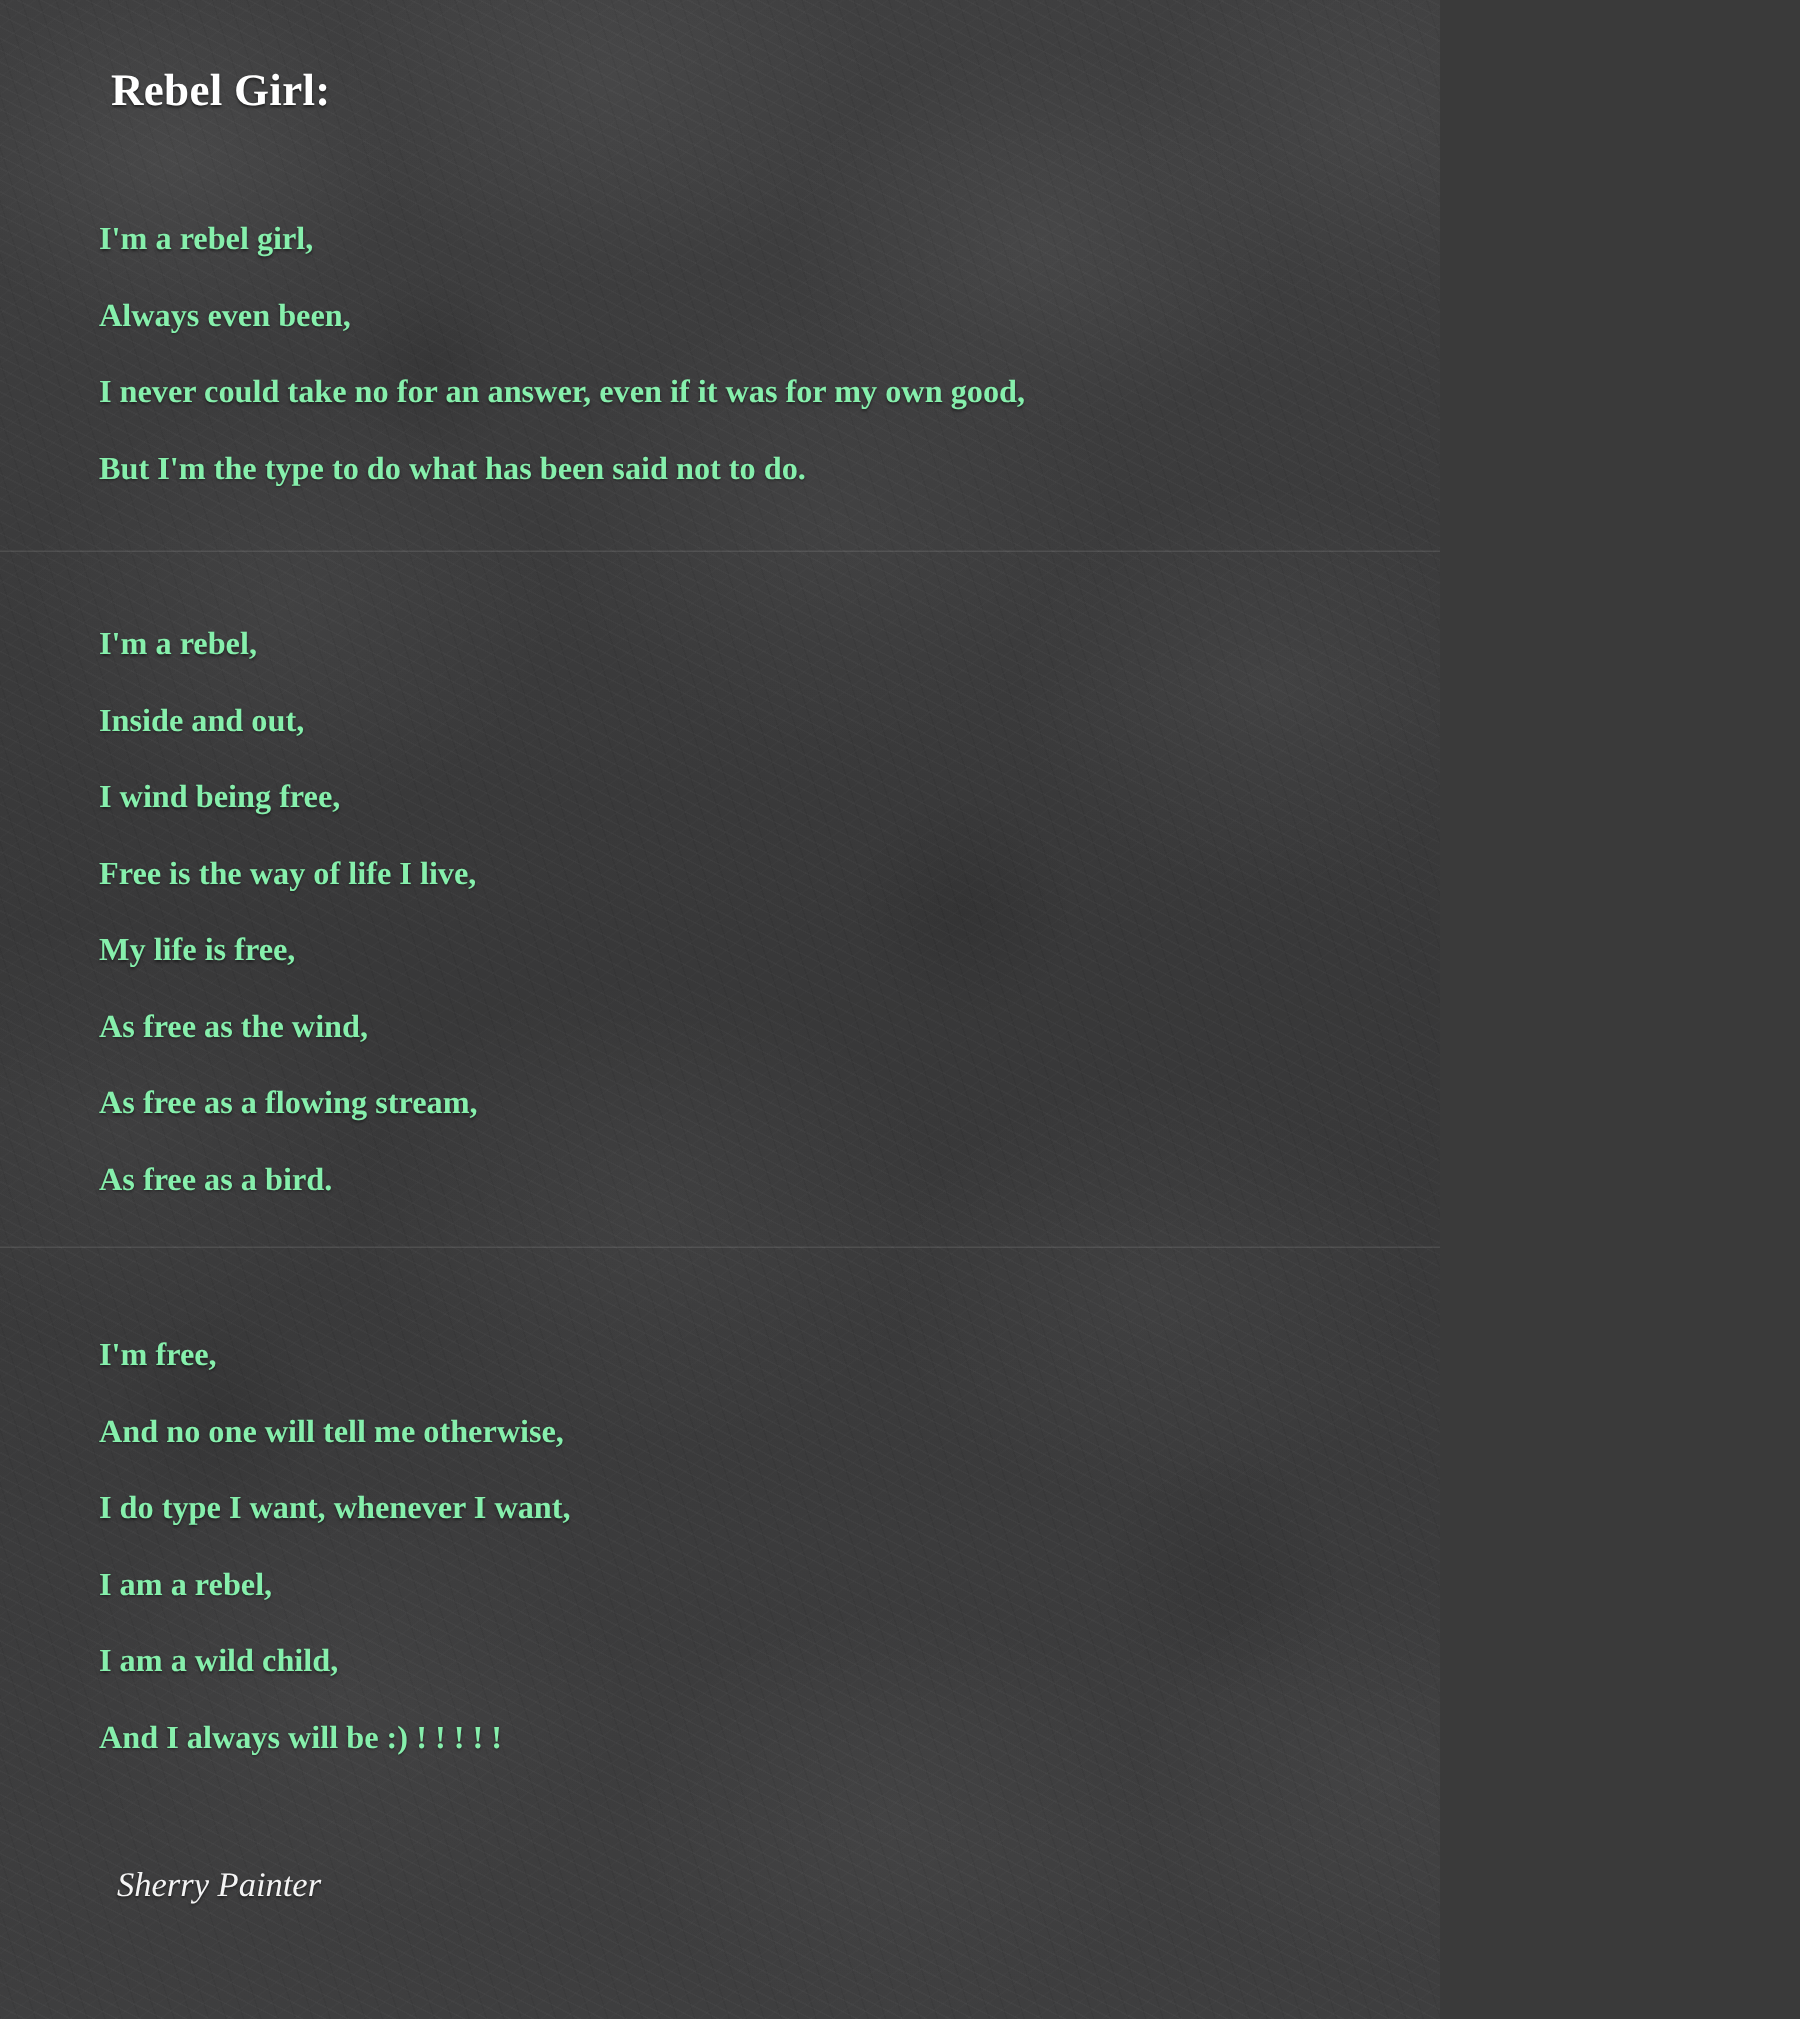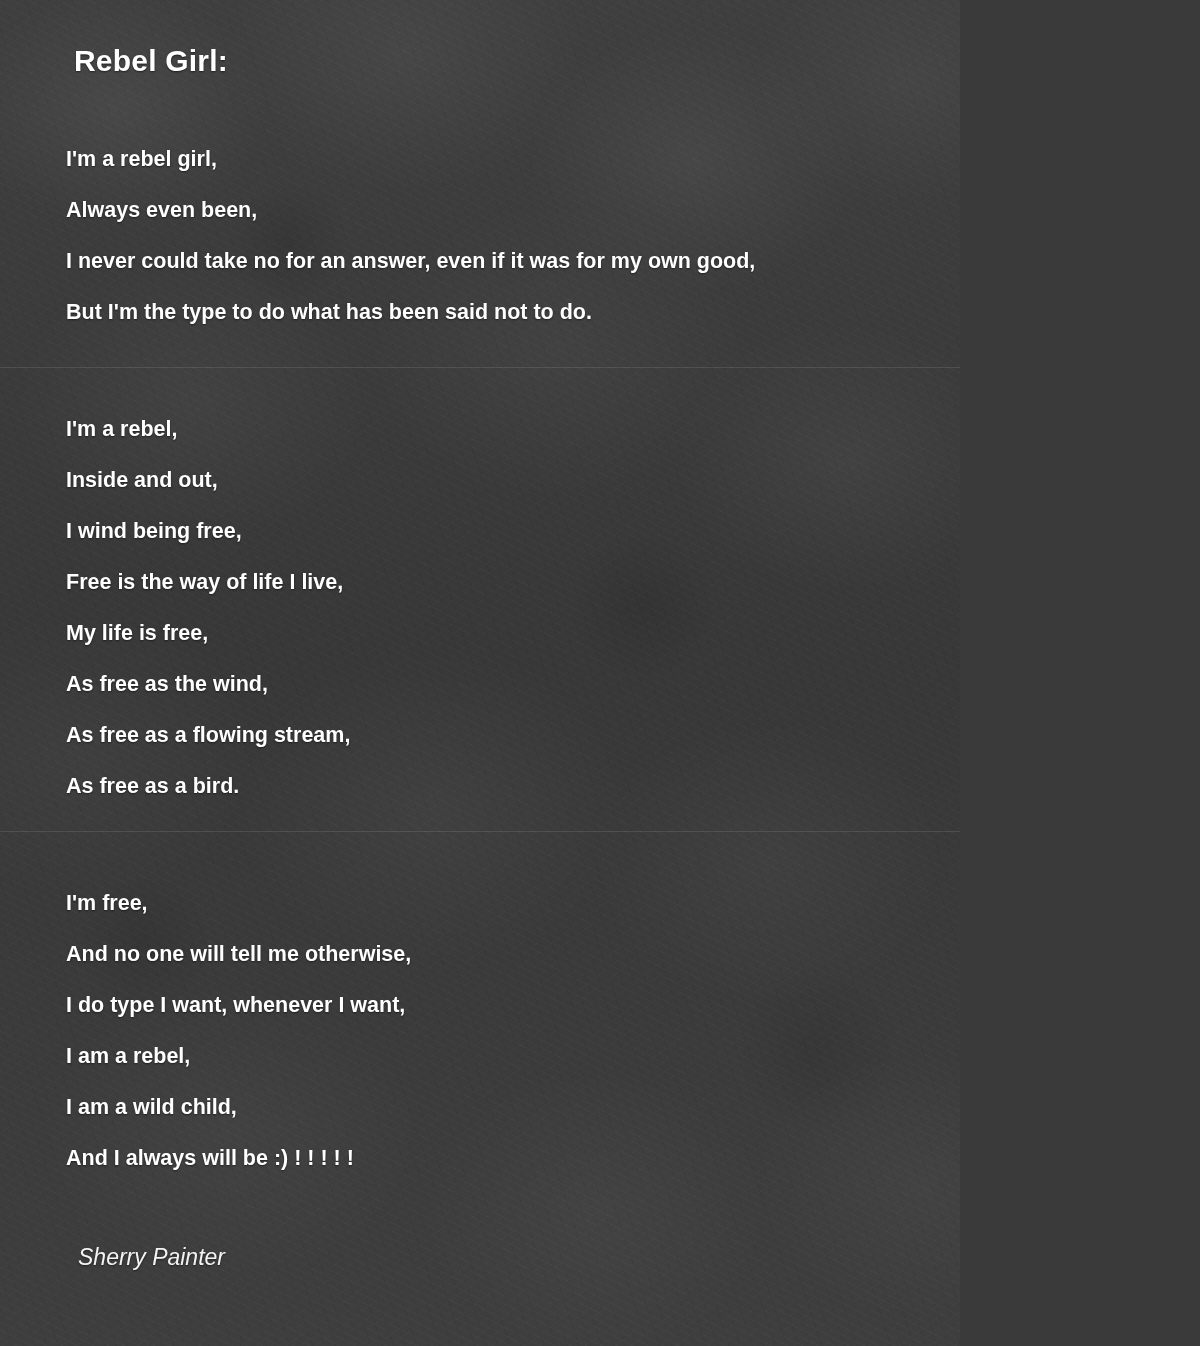--- a/index.html
+++ b/index.html
@@ -14,20 +14,21 @@
     overflow: hidden;
   }
 
   .poem-card {
     position: relative;
     width: 960px;
     height: 1346px;
     box-sizing: border-box;
     background-color: #3b3b3c;
     overflow: hidden;
+    font-family: Liberation Serif, serif;
   }
 
   
   .texture-layer {
     position: absolute;
     inset: 0;
     pointer-events: none;
   }
   .tex-a {
     background:
@@ -90,21 +91,21 @@
 
   .stanza {
     margin: 0;
     padding: 0;
   }
   .stanza-1 { margin-top: 56px; }
   .stanza-2 { margin-top: 66px; }
   .stanza-3 { margin-top: 66px; }
 
   .poem-line {
-    color: #ffffff;
+    color: #86efac;
     font-size: 21.5px;
     font-weight: bold;
     line-height: 51px;
     white-space: pre;
     text-shadow: 0 1px 2px rgba(0,0,0,0.5);
   }
 
   .author {
     margin-top: 60px;
     margin-left: 12px;

